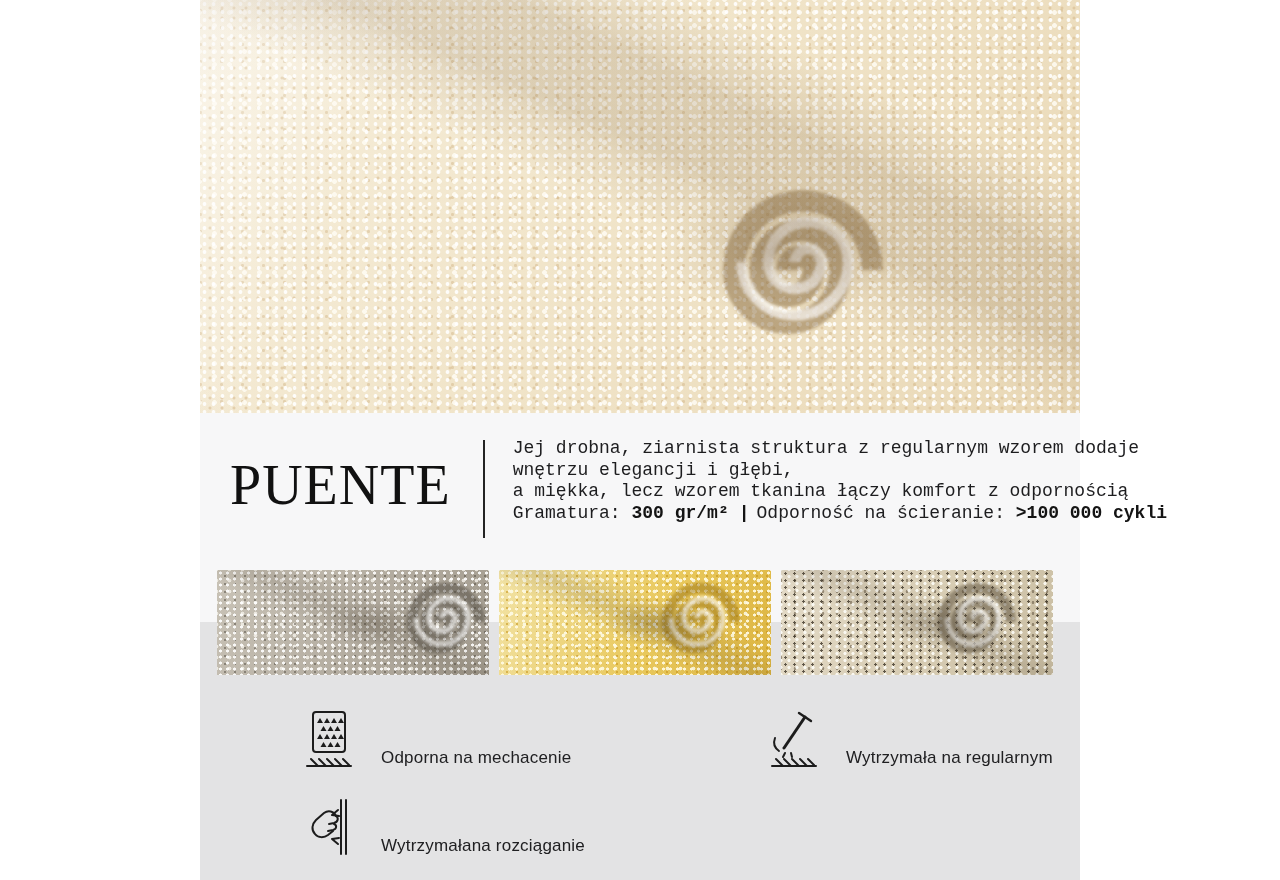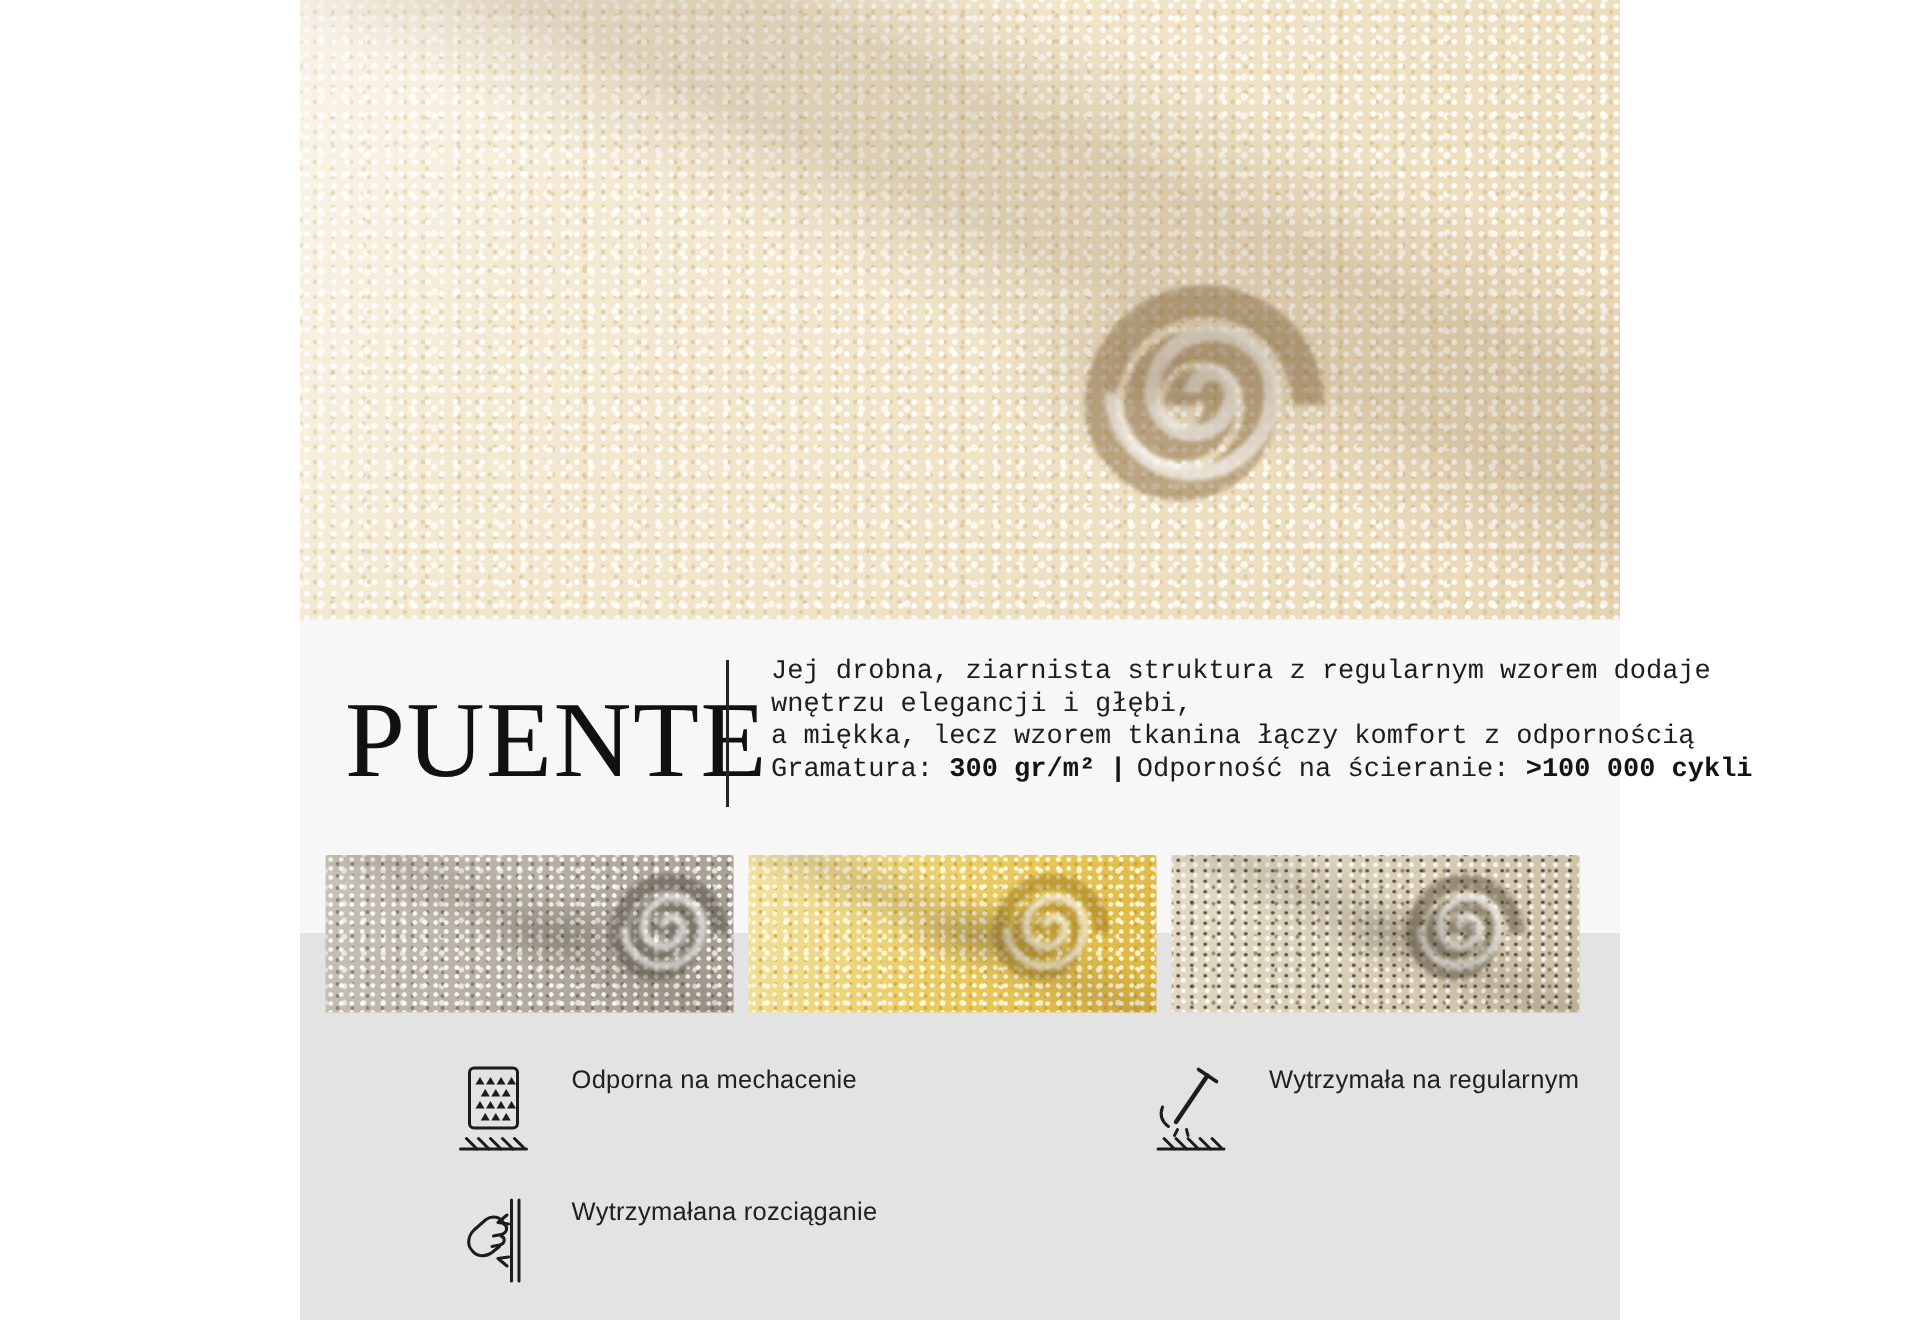--- a/index.html
+++ b/index.html
@@ -32,21 +32,21 @@
       linear-gradient(25deg,transparent 55%,rgba(130,105,70,.18) 68%,transparent 78%),
       linear-gradient(115deg,rgba(255,255,255,.4) 0%,transparent 22%),
       radial-gradient(140% 120% at 66% 58%,transparent 55%,rgba(140,110,70,.22) 100%);
   }
   .hero .swirl{left:48%;top:35%;width:330px;height:250px;color:#8a6b40;}
 
   
   .info-band{height:209px;background:#f7f7f8;}
   .title-row{display:flex;padding-left:30px;}
   .product-title{margin:44px 0 0 0;width:222px;text-align:left;
-    font-family:"Liberation Serif",serif;font-weight:500;font-size:72px;line-height:1;
+    font-family:"Liberation Serif",serif;font-weight:500;font-size:56px;line-height:1;
     letter-spacing:1px;color:#111;}
   .v-divider{margin:27px 0 0 32px;width:2px;height:98px;background:#242424;flex:none;}
   .desc{margin:25px 0 18px 28px;font-size:18px;line-height:21.6px;white-space:nowrap;color:#1d1d1f;font-family:Liberation Mono, monospace;}
   .desc .line{white-space:nowrap;}
   .specs b{font-weight:700;color:#141414;}
   .specs .sep{margin:0 7px 0 10px;}
 
   
   .swatch-row{position:absolute;top:570px;left:17px;display:flex;gap:10px;z-index:3;}
   .swatch{width:272px;height:105px;}
@@ -75,21 +75,21 @@
       radial-gradient(circle,rgba(85,72,52,.5) 1.1px,transparent 1.6px);
     background-size:9px 7px,8px 7px,14px 11px;background-position:0 0,4px 3px,7px 5px;}
   .swatch-beige .swirl{left:38%;color:#564a35;}
   .swatch .fold{background:
       radial-gradient(closest-side at 58% 50%,rgba(60,50,35,.22) 0%,transparent 45%),
       linear-gradient(205deg,transparent 35%,rgba(70,60,45,.14) 48%,transparent 60%);}
 
   
   .bottom-band{height:258px;background:#e3e3e4;}
   .features{padding:88px 0 0 105px;display:grid;grid-template-columns:465px 1fr;row-gap:30px;}
-  .feature{display:flex;align-items:flex-start;gap:28px;}
+  .feature{display:flex;align-items:flex-end;gap:28px;}
   .feature svg{width:48px;height:58px;flex:none;stroke:#1c1c1c;fill:none;
     stroke-width:2;stroke-linecap:round;stroke-linejoin:round;}
   .feature .tri{fill:#1c1c1c;stroke:none;}
   .feature-label{font-size:17px;letter-spacing:.2px;color:#202022;}
 </style>
 </head>
 <body>
 
 <svg width="0" height="0" style="position:absolute">
   <defs>

